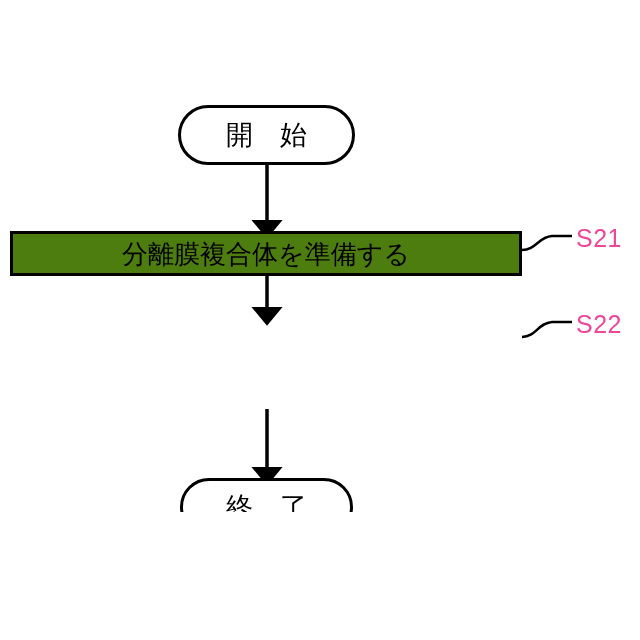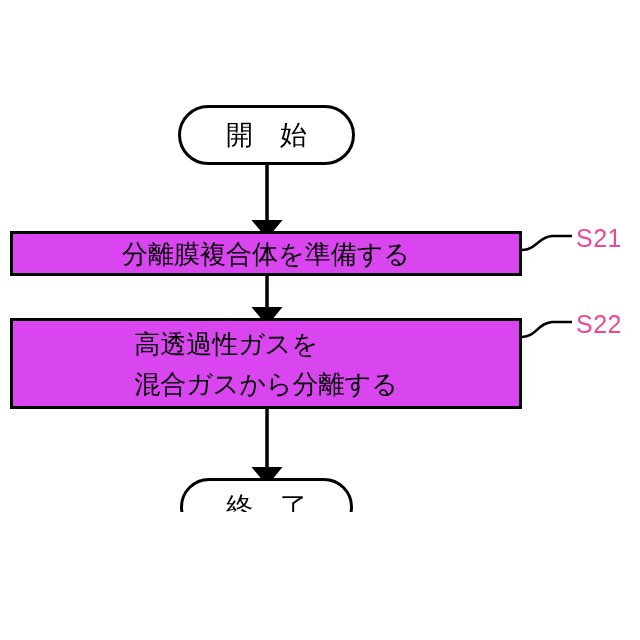--- a/index.html
+++ b/index.html
@@ -51,21 +51,21 @@
     width: 173px;
     height: 58px;
     justify-content: center;
   }
 
   
   .process-box {
     position: absolute;
     box-sizing: border-box;
     border: 3px solid #000000;
-    background: #d946ef;
+    background: #4d7c0f;
     display: flex;
     align-items: center;
     justify-content: center;
   }
   .process-box .box-text {
     font-size: 26px;
     line-height: 40px;
     color: #000000;
     white-space: pre-line;
   }
@@ -132,23 +132,19 @@
 
   <div id="node-start" class="terminator">
     <span class="term-label">開　始</span>
   </div>
 
   <div id="box-s21" class="process-box">
     <span class="box-text center">分離膜複合体を準備する</span>
   </div>
   <span id="label-s21" class="step-label">S21</span>
 
-  <div id="box-s22" class="process-box">
-    <span class="box-text left">高透過性ガスを
-混合ガスから分離する</span>
-  </div>
   <span id="label-s22" class="step-label">S22</span>
 
   <div id="node-end" class="terminator">
     <span class="term-label">終　了</span>
   </div>
 
 </div>
 
 </body></html>

